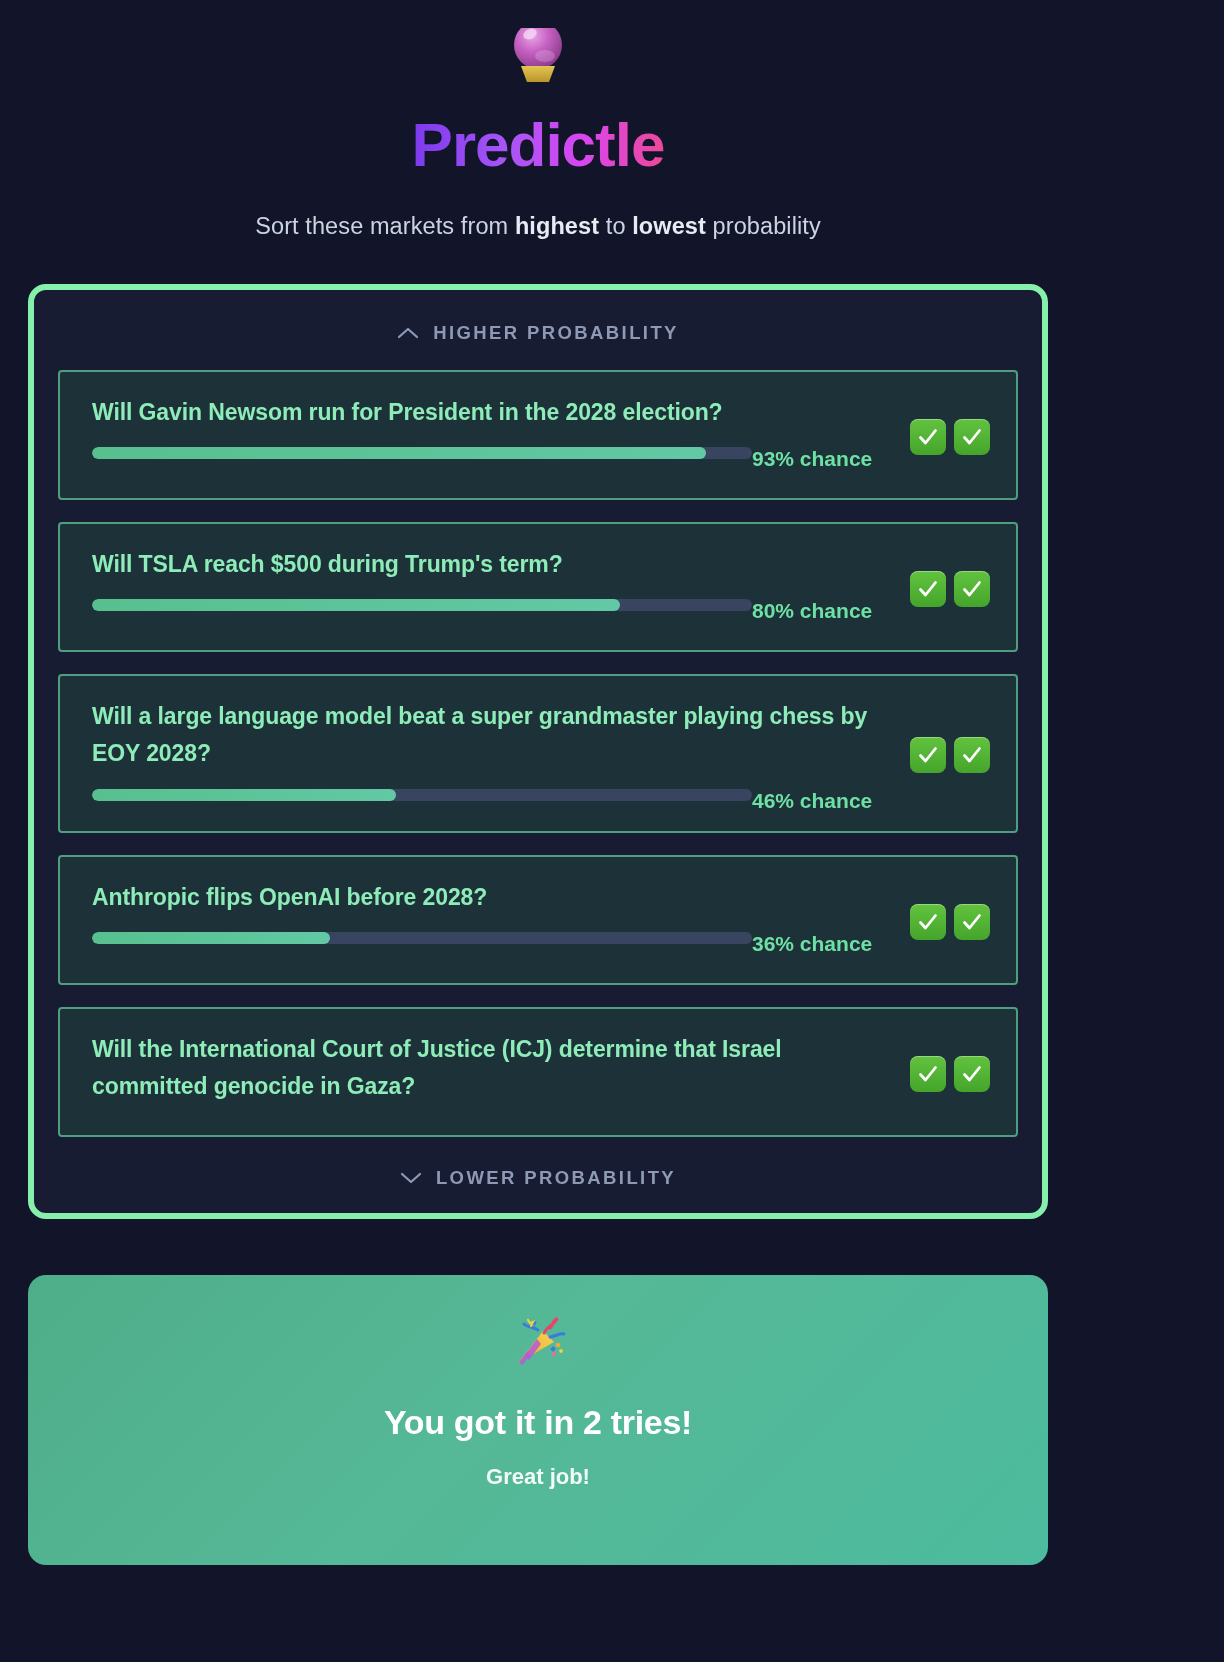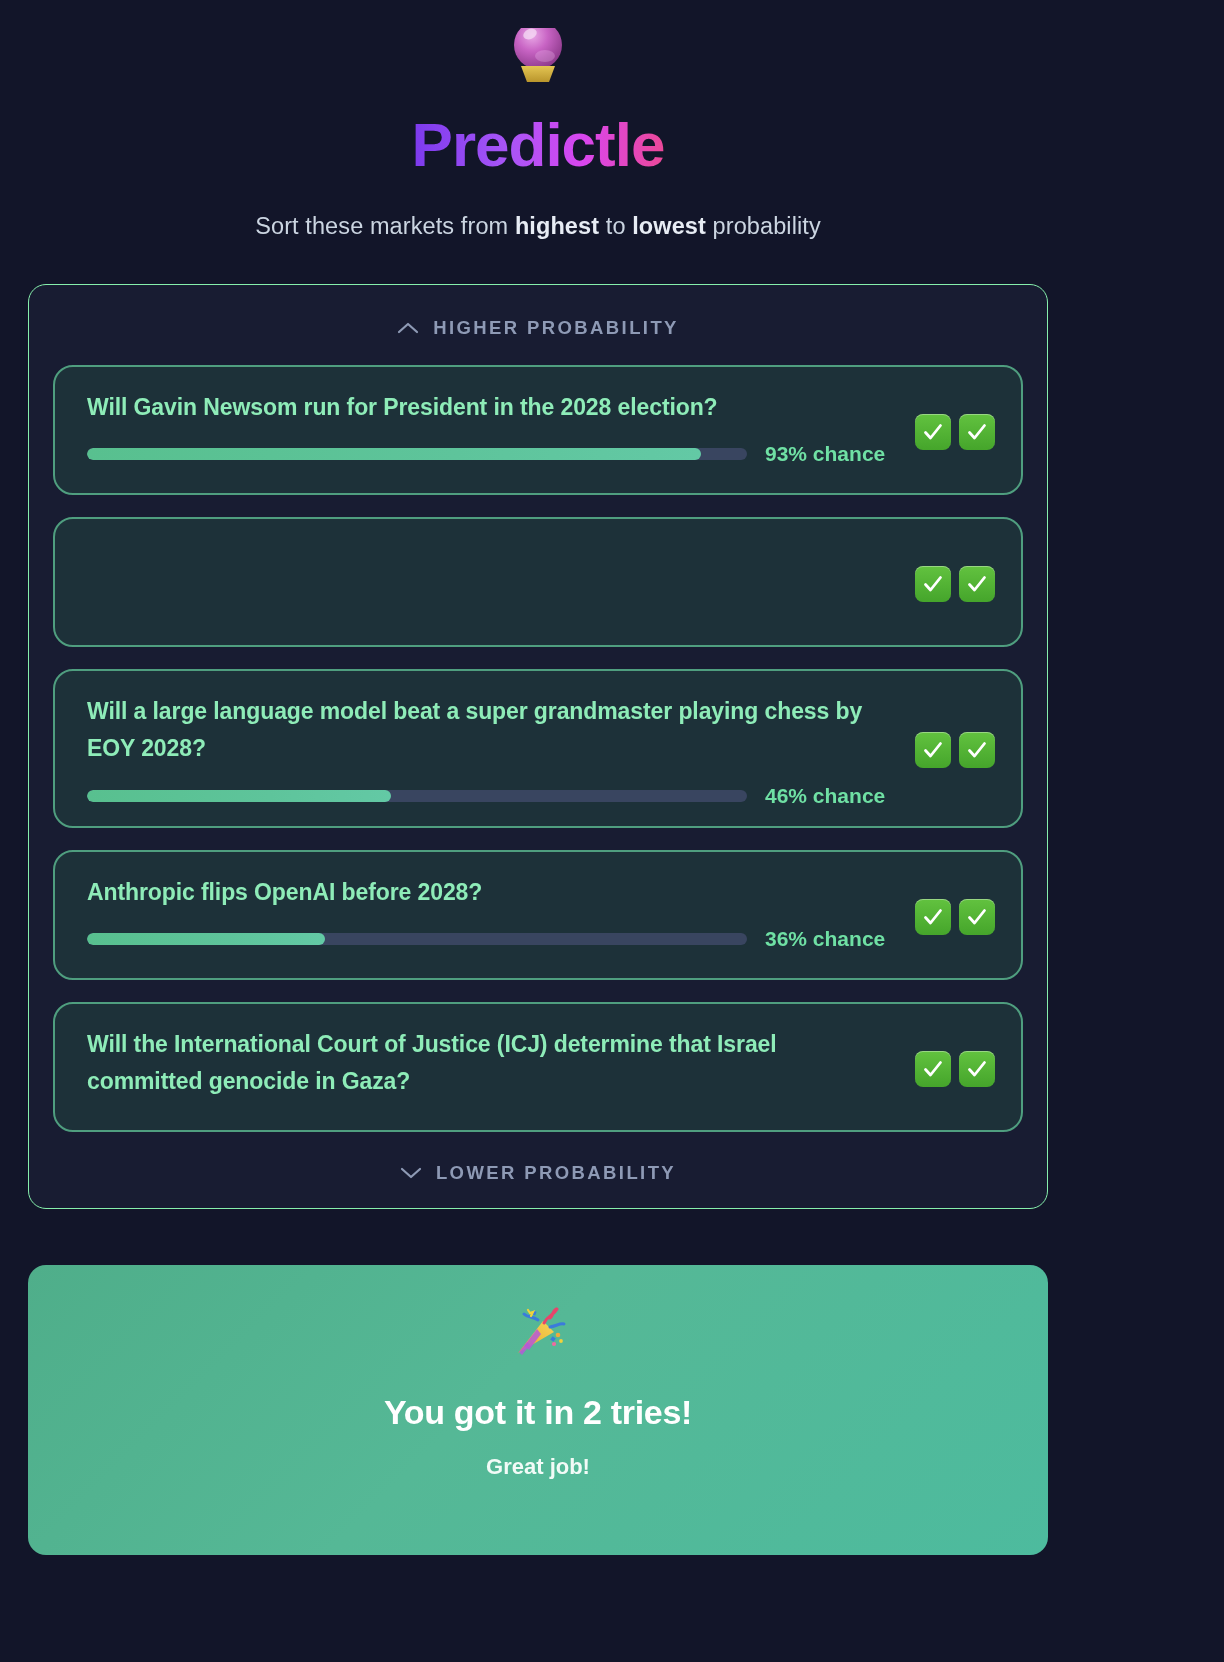--- a/index.html
+++ b/index.html
@@ -55,21 +55,21 @@
     color: #cbd5e1;
     font-weight: 400;
     letter-spacing: 0.1px;
   }
   .subtitle b { font-weight: 700; color: #e7ecf4; }
 
   
   .board {
     margin: 44px auto 0;
     width: 1020px;
-    border: 1px solid #86efac;
+    border: 6px solid #86efac;
     border-radius: 18px;
     background: #181c32;
     padding: 26px 24px 22px;
   }
 
   .band {
     display: flex;
     align-items: center;
     justify-content: center;
     gap: 14px;
@@ -83,21 +83,21 @@
   }
   .band.lower { padding-top: 30px; padding-bottom: 2px; }
   .chev { display: inline-block; width: 22px; height: 14px; }
   .chev svg { display: block; }
 
   .cards { margin-top: 22px; }
 
   .market-card {
     position: relative;
     border: 2px solid #4f9e7f;
-    border-radius: 20px;
+    border-radius: 4px;
     background: #1d3139;
     padding: 22px 26px 18px 32px;
     margin-bottom: 22px;
     display: flex;
     align-items: flex-start;
     min-height: 130px;
   }
   .market-card:last-child { margin-bottom: 0; }
 
   .card-main { flex: 1 1 auto; min-width: 0; padding-right: 18px; }
@@ -106,22 +106,21 @@
     color: #8eecb8;
     font-size: 23px;
     font-weight: 700;
     line-height: 1.62;
     letter-spacing: -0.1px;
     max-width: 800px;
   }
 
   .prob-row {
     display: flex;
-    align-items: center;
-    gap: 18px;
+    align-items: flex-start;
     margin-top: 16px;
   }
   .track {
     flex: 0 0 660px;
     height: 12px;
     border-radius: 6px;
     background: #394560;
     overflow: hidden;
   }
   .fill {
@@ -237,20 +236,29 @@
               </svg>
             </span>
             <span class="mark">
               <svg width="24" height="24" viewBox="0 0 24 24" aria-hidden="true">
                 <path d="M4.5 12.5 L9.5 18 L19.5 5.5" fill="none" stroke="#ffffff" stroke-width="2.8" stroke-linecap="round" stroke-linejoin="round"></path>
               </svg>
             </span>
           </div>
         </div>
         <div class="market-card">
+          <div class="card-main">
+            <div class="q-text">Will TSLA reach $500 during Trump's term?</div>
+            <div class="prob-row">
+              <div class="track">
+                <div class="fill" style="width: 80%;"></div>
+              </div>
+              <div class="chance">80% chance</div>
+            </div>
+          </div>
           <div class="marks">
             <span class="mark">
               <svg width="24" height="24" viewBox="0 0 24 24" aria-hidden="true">
                 <path d="M4.5 12.5 L9.5 18 L19.5 5.5" fill="none" stroke="#ffffff" stroke-width="2.8" stroke-linecap="round" stroke-linejoin="round"></path>
               </svg>
             </span>
             <span class="mark">
               <svg width="24" height="24" viewBox="0 0 24 24" aria-hidden="true">
                 <path d="M4.5 12.5 L9.5 18 L19.5 5.5" fill="none" stroke="#ffffff" stroke-width="2.8" stroke-linecap="round" stroke-linejoin="round"></path>
               </svg>

